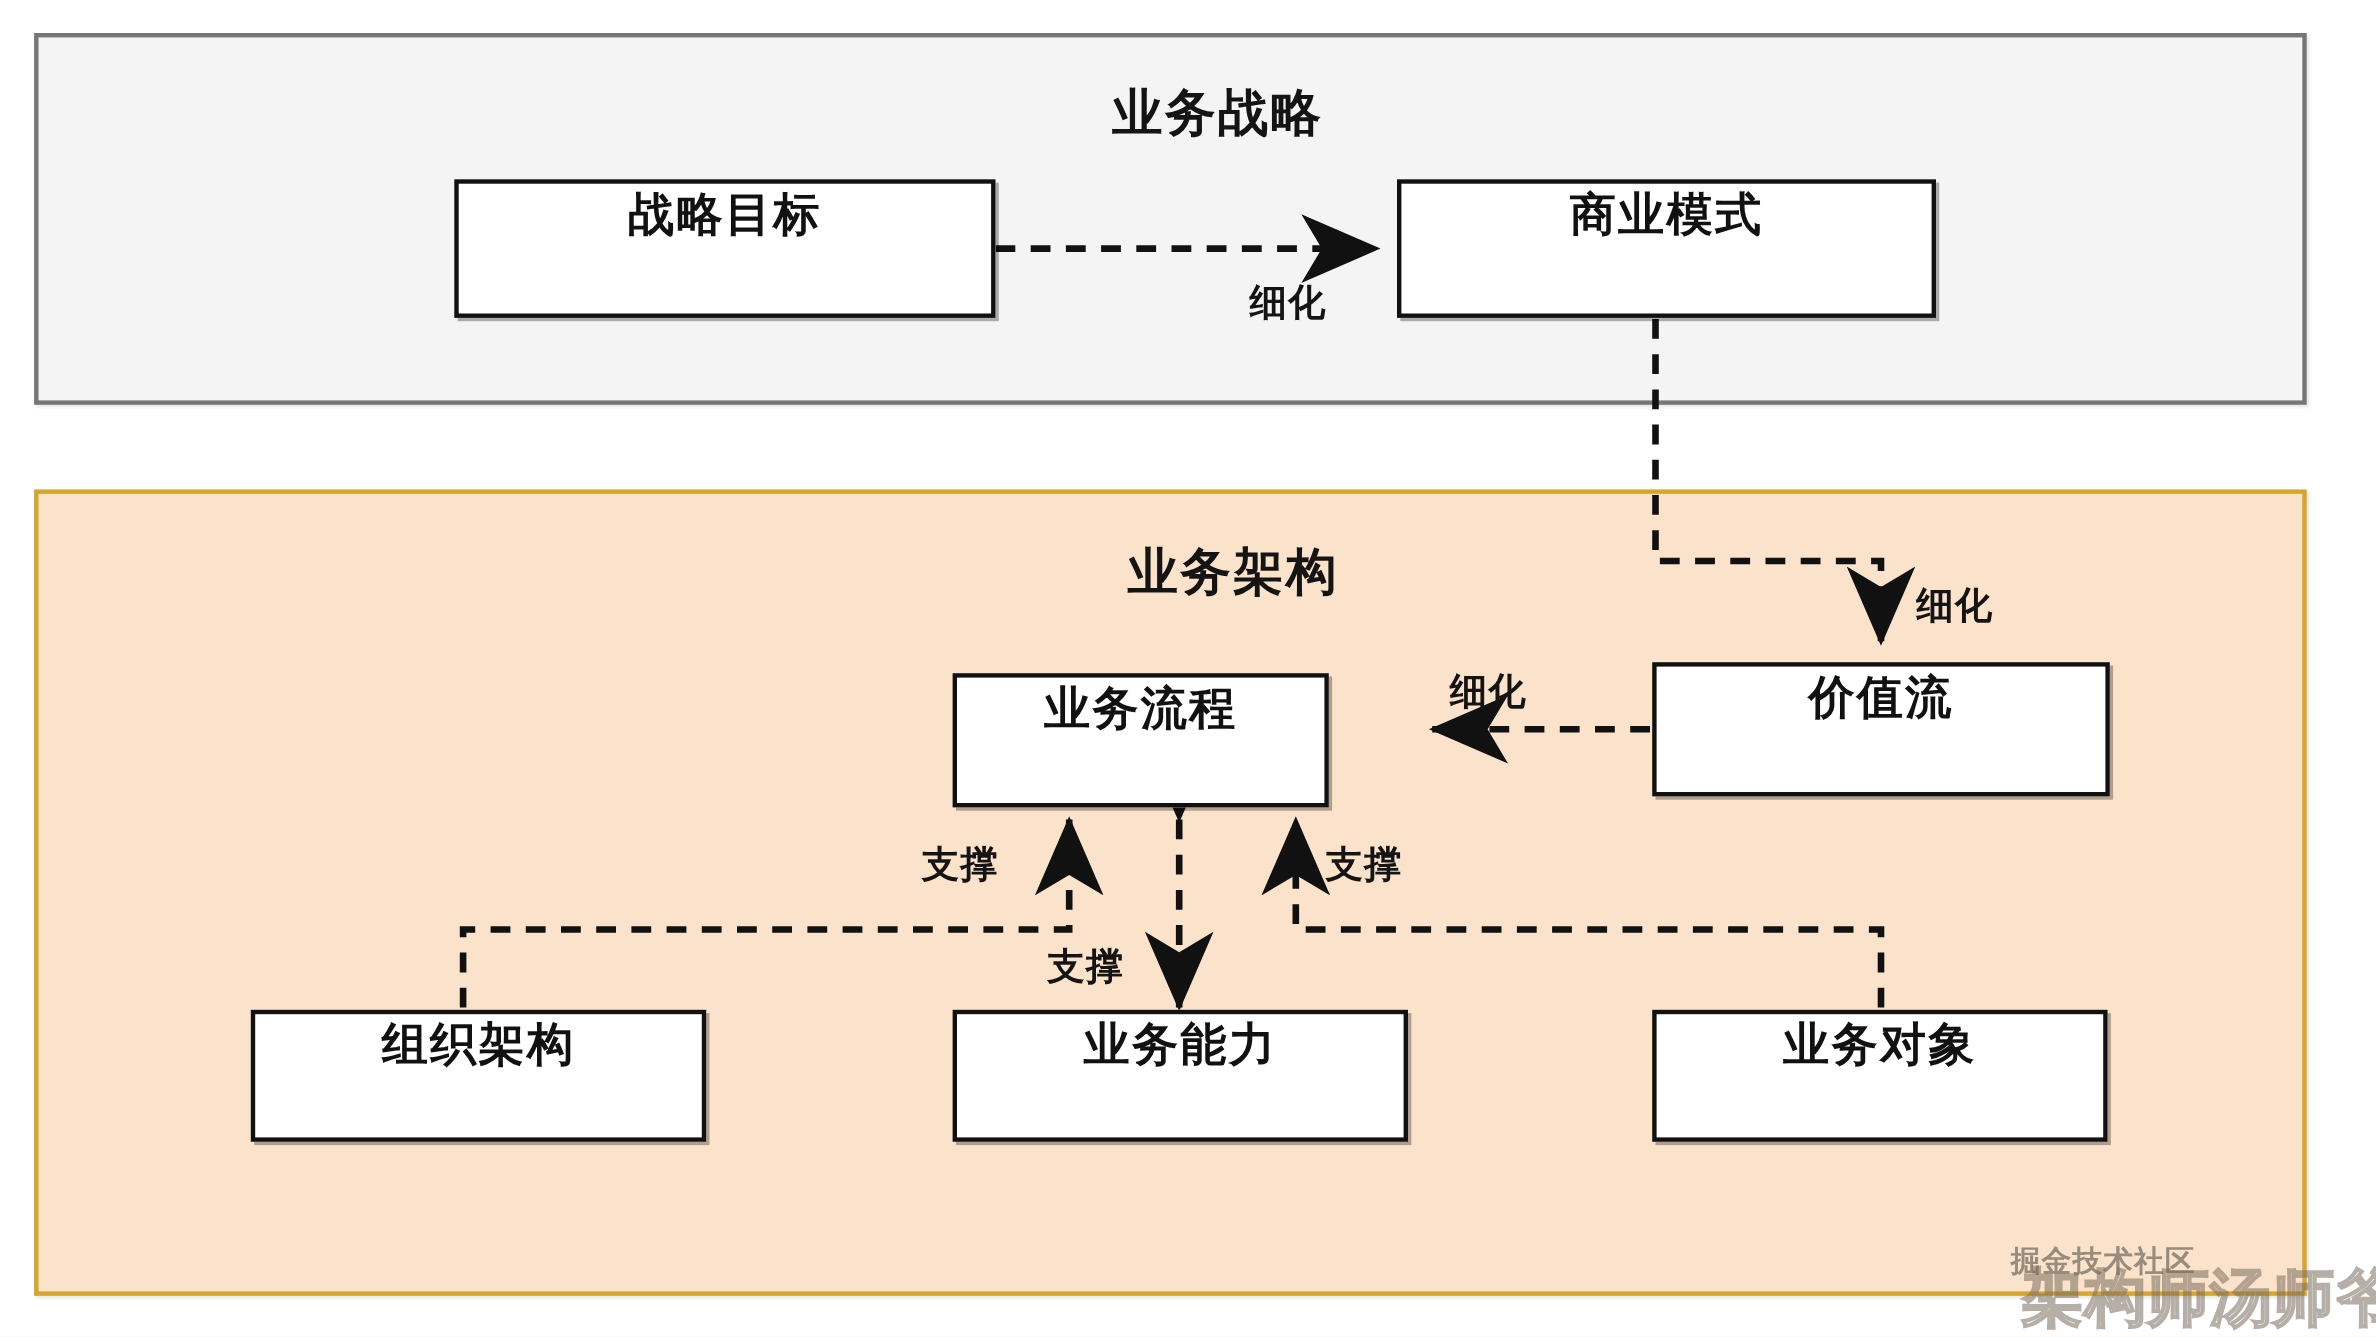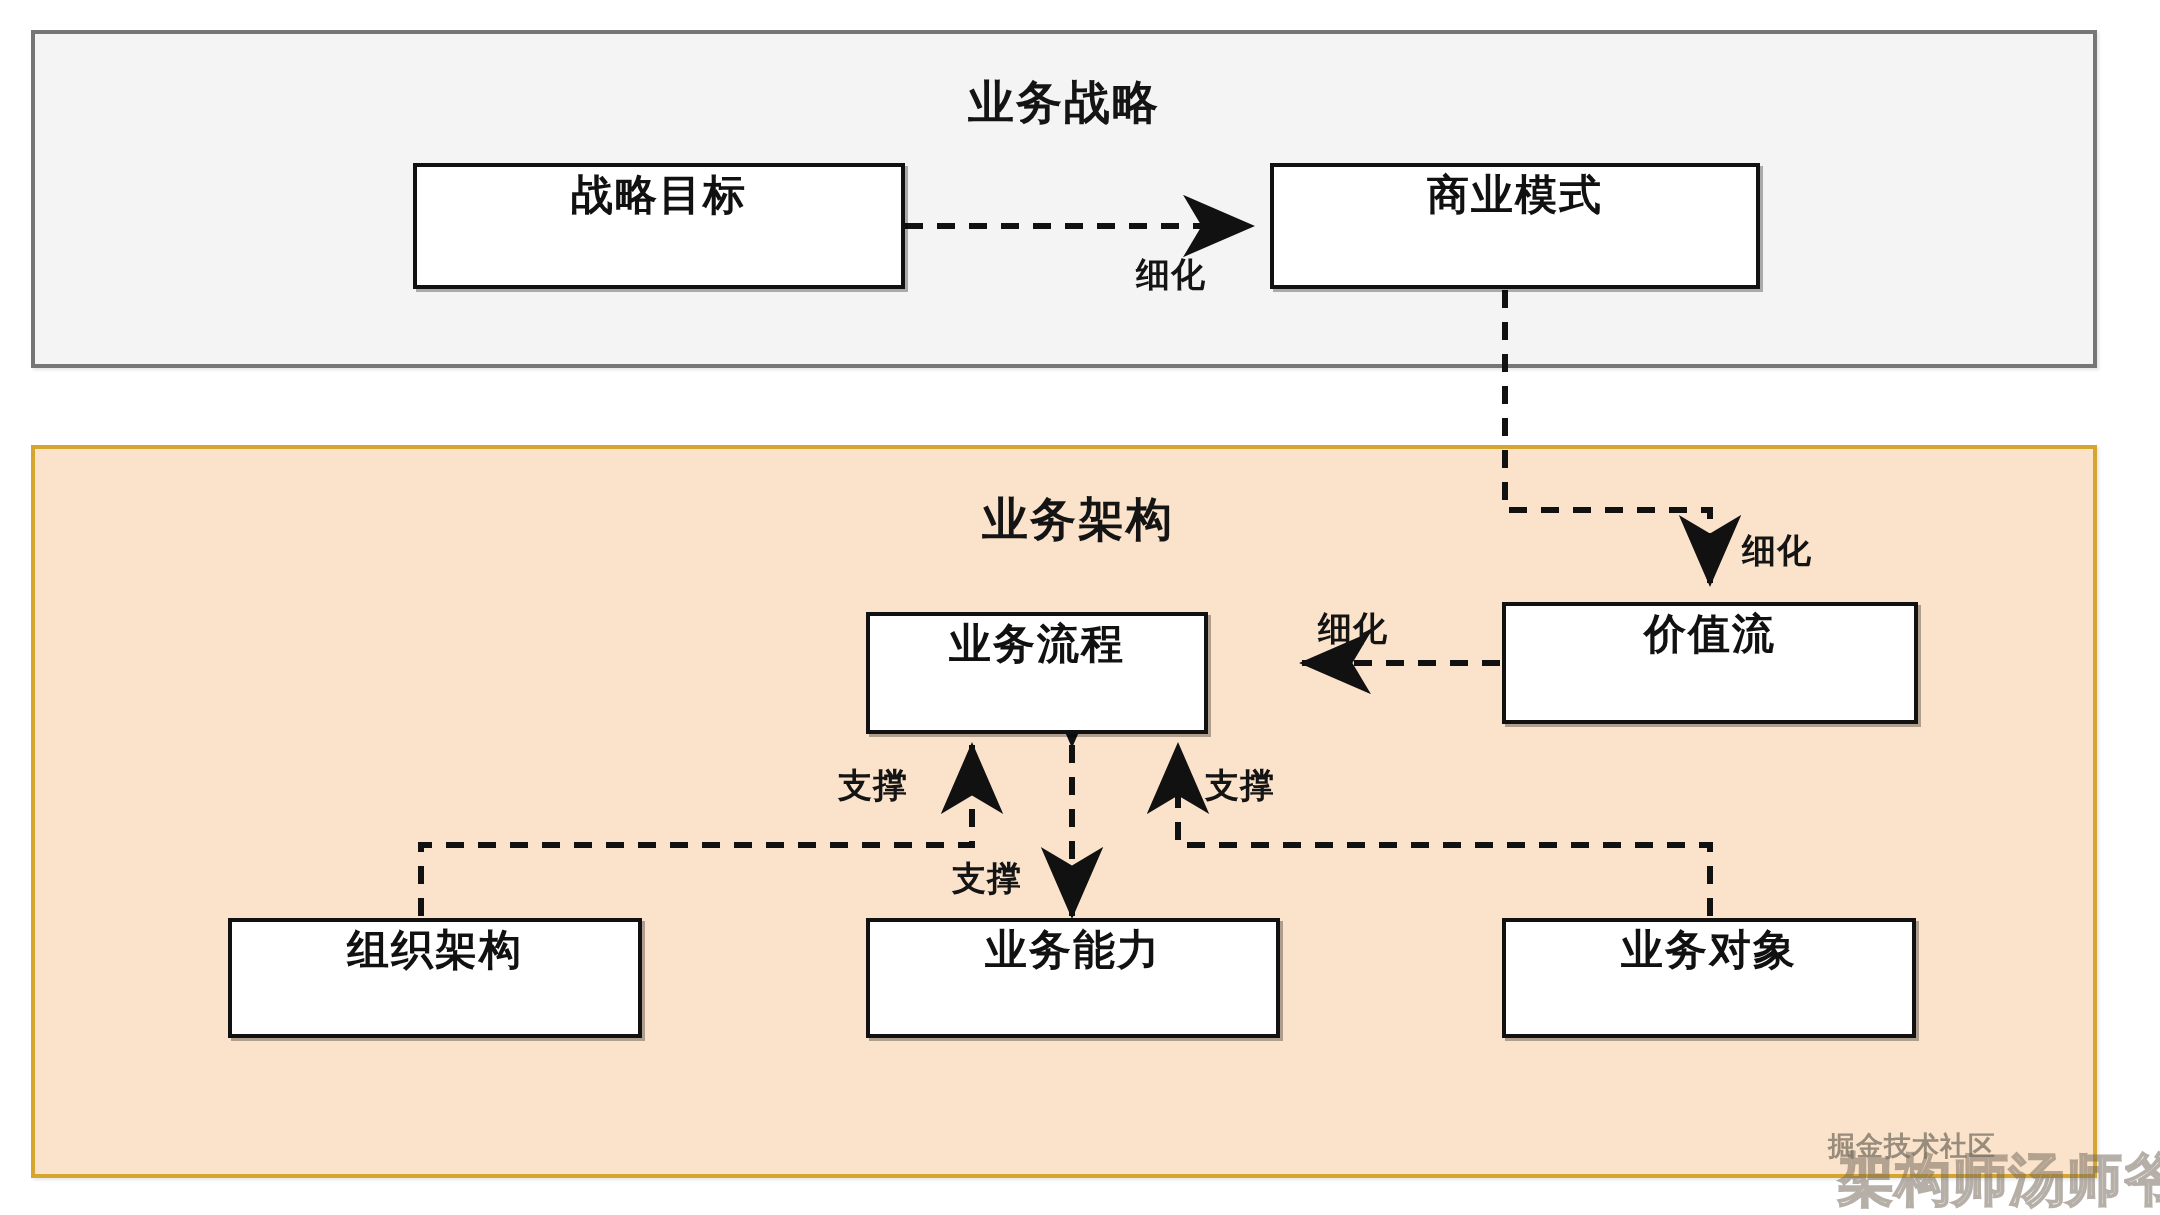--- a/index.html
+++ b/index.html
@@ -20,20 +20,21 @@
   }
   #architecture-container{
     left:31px;top:445px;width:2066px;height:733px;
     background:#fbe3cb;border:4px solid #d6a52e;
     box-shadow:2px 2px 3px rgba(0,0,0,.10);
   }
   .container-title{
     position:absolute;left:0;width:100%;text-align:center;
     font-size:46px;font-weight:700;letter-spacing:2px;color:#141414;
     pointer-events:none;
+    padding-left:43px;
   }
   #strategy-container .container-title{top:38px;}
   #architecture-container .container-title{top:40px;margin-left:14px;}
 
   
   .node{
     position:absolute;box-sizing:border-box;
     background:#ffffff;border:4px solid #111111;
     display:flex;justify-content:center;
     font-size:42px;font-weight:600;letter-spacing:2px;color:#111111;

